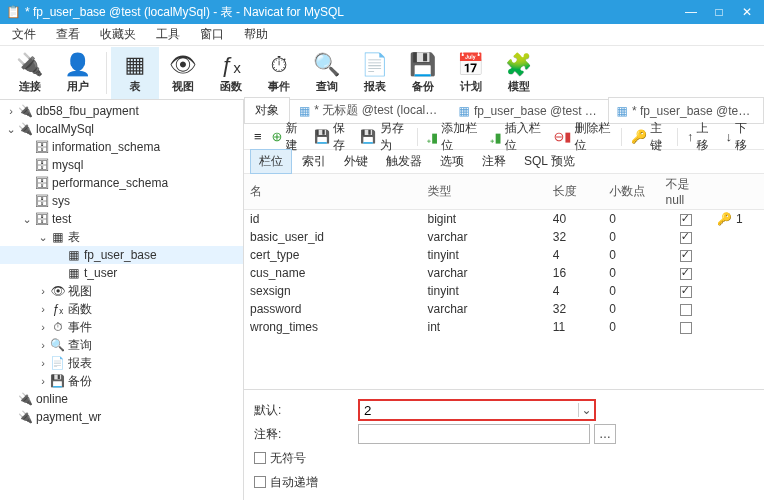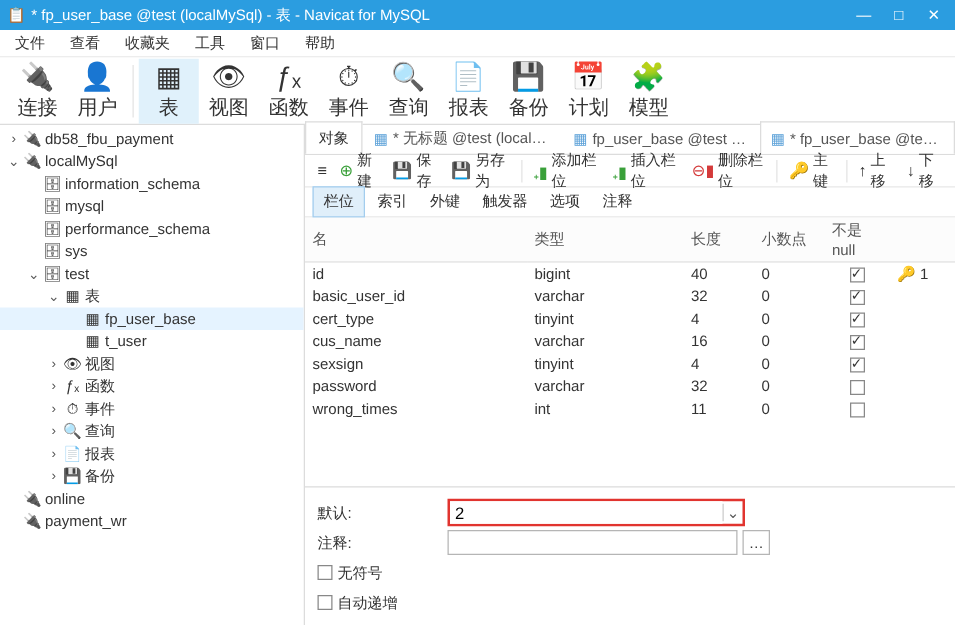--- a/index.html
+++ b/index.html
@@ -7,21 +7,21 @@
   .titlebar { background: #2b9de0; color: #fff; height: 24px; display: flex; align-items: center; padding: 0 6px; position: relative; }
   .titlebar .icon { width: 14px; height: 14px; margin-right: 5px; }
   .titlebar .controls { position: absolute; right: 4px; display: flex; gap: 2px; }
   .titlebar .controls div { width: 26px; height: 18px; display: flex; align-items: center; justify-content: center; color: #fff; }
   .menubar { background: #fff; height: 22px; display: flex; align-items: center; padding: 0 4px; gap: 4px; border-bottom: 1px solid #e8e8e8; }
   .menubar span { padding: 3px 8px; }
   .ribbon { background: #fff; height: 54px; display: flex; align-items: center; padding: 0 6px; border-bottom: 1px solid #dcdcdc; }
   .ribbon .tool { display: flex; flex-direction: column; align-items: center; justify-content: center; width: 48px; height: 52px; gap: 1px; }
   .ribbon .tool.active { background: #e0f1fb; }
   .ribbon .tool .ico { font-size: 22px; height: 26px; display: flex; align-items: center; }
-  .ribbon .tool .lbl { font-size: 16px; color: #333; }
+  .ribbon .tool .lbl { font-size: 11px; color: #333; font-weight: bold; }
   .ribbon .sep { width: 1px; height: 42px; background: #e3e3e3; margin: 0 4px; }
   .main { flex: 1; display: flex; min-height: 0; }
   .sidebar { width: 244px; border-right: 1px solid #dcdcdc; overflow: auto; padding: 2px 0; }
   .tree-item { display: flex; align-items: center; height: 18px; padding-right: 4px; white-space: nowrap; }
   .tree-item .tw { width: 14px; text-align: center; color: #555; font-size: 11px; }
   .tree-item .ic { width: 16px; text-align: center; font-size: 12px; }
   .tree-item .tx { padding-left: 2px; }
   .tree-item.sel { background: #e5f3ff; }
   .content { flex: 1; display: flex; flex-direction: column; min-width: 0; }
   .tabbar { height: 24px; display: flex; align-items: flex-end; background: #fff; border-bottom: 1px solid #dcdcdc; }
@@ -287,20 +287,21 @@
         </div>
     </div>
 
     <div class="subtabs" id="subtabs">
         <span class="active">栏位</span>
         <span>索引</span>
         <span>外键</span>
         <span>触发器</span>
         <span>选项</span>
         <span>注释</span>
+        <span>SQL 预览</span>
       </div>
 
     <div class="grid">
       <table id="grid-table">
         <thead>
             <tr>
           <th class="name">名</th>
           <th class="type">类型</th>
           <th class="len">长度</th>
           <th class="dec">小数点</th>

